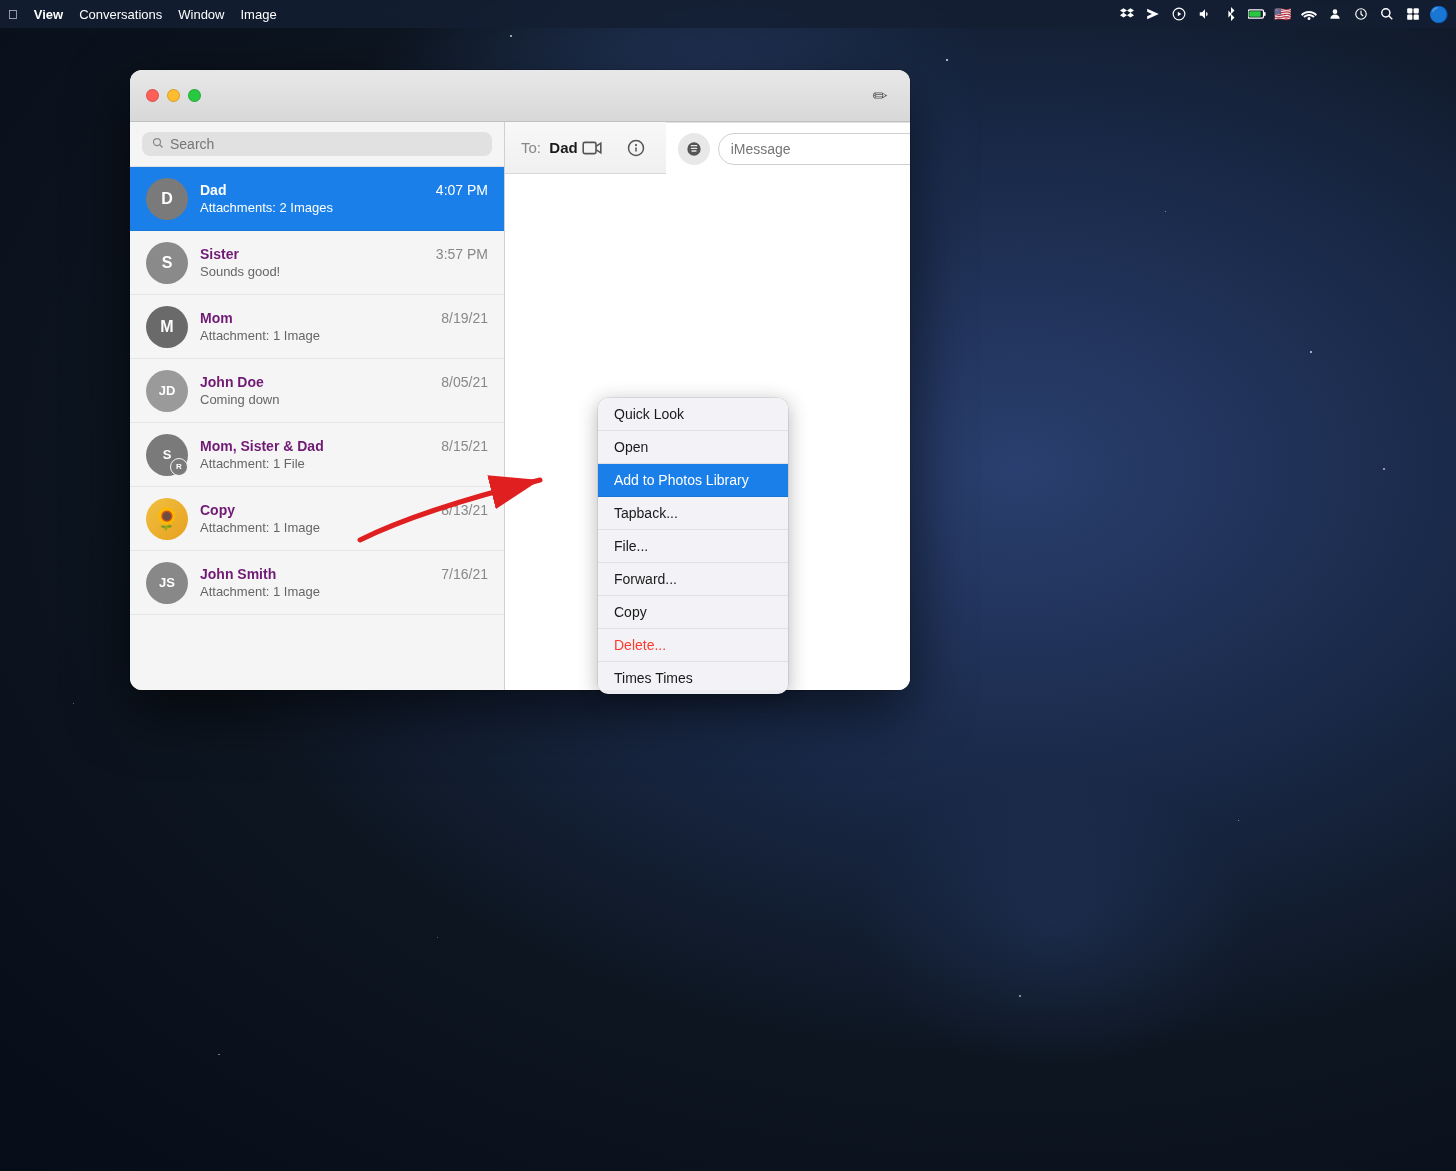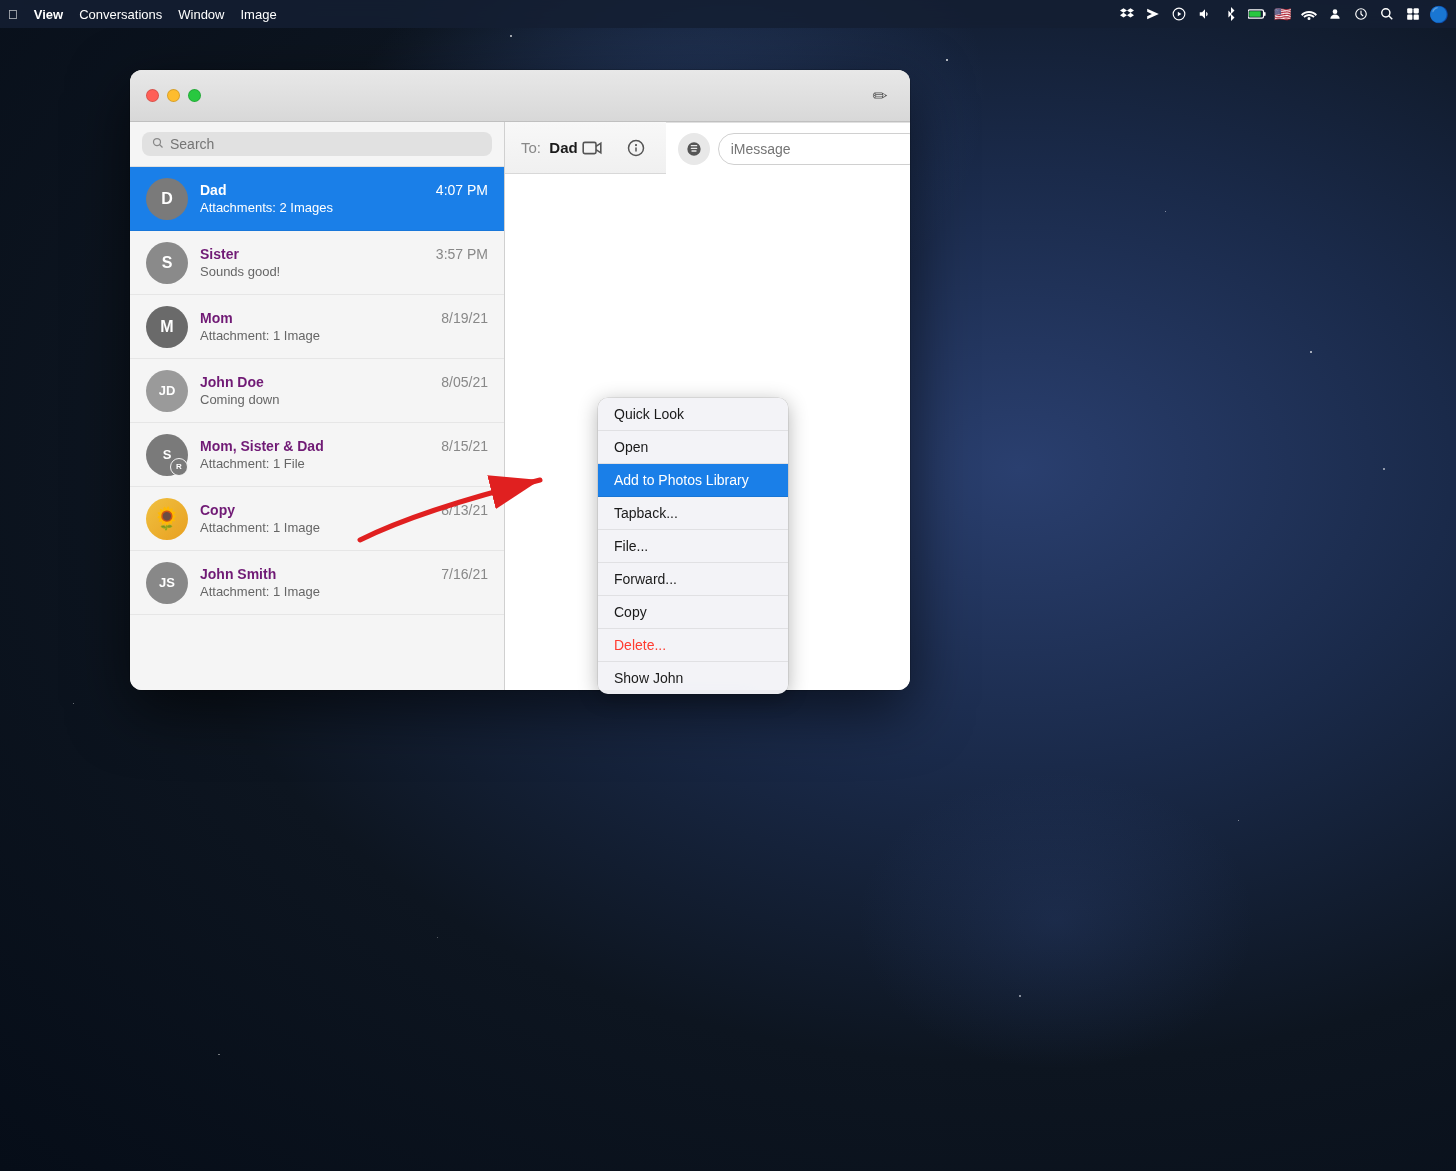--- a/index.html
+++ b/index.html
@@ -737,21 +737,21 @@
 
 <div class="context-menu">
   <div class="ctx-item">Quick Look</div>
   <div class="ctx-item">Open</div>
   <div class="ctx-item highlighted">Add to Photos Library</div>
   <div class="ctx-item">Tapback...</div>
   <div class="ctx-item">File...</div>
   <div class="ctx-item">Forward...</div>
   <div class="ctx-item">Copy</div>
   <div class="ctx-item destructive">Delete...</div>
-  <div class="ctx-item">Show John</div>
+  <div class="ctx-item">Times Times</div>
 </div>
 
 <div class="arrow-annotation">
   <svg width="260" height="120" viewBox="0 0 260 120">
 
     <defs>
       <marker id="arrowhead" markerWidth="10" markerHeight="7" refX="10" refY="3.5" orient="auto">
         <polygon points="0 0, 10 3.5, 0 7" fill="#e02020"></polygon>
       </marker>
     </defs>

